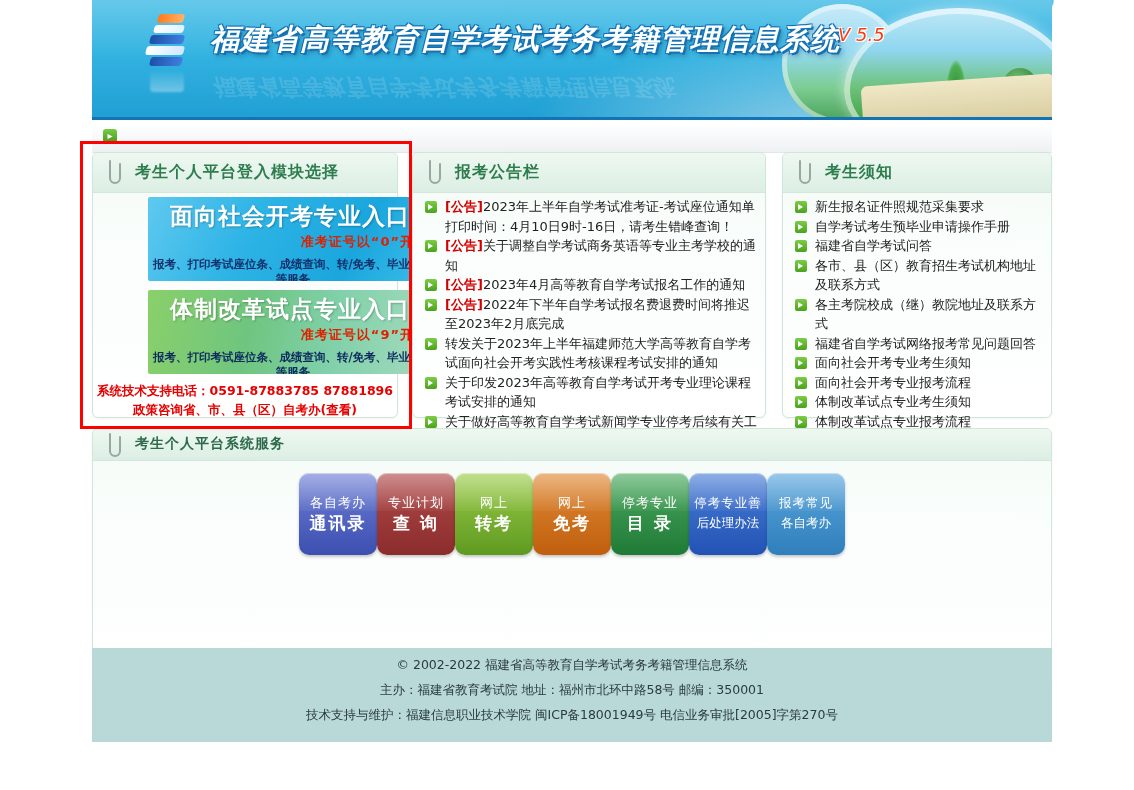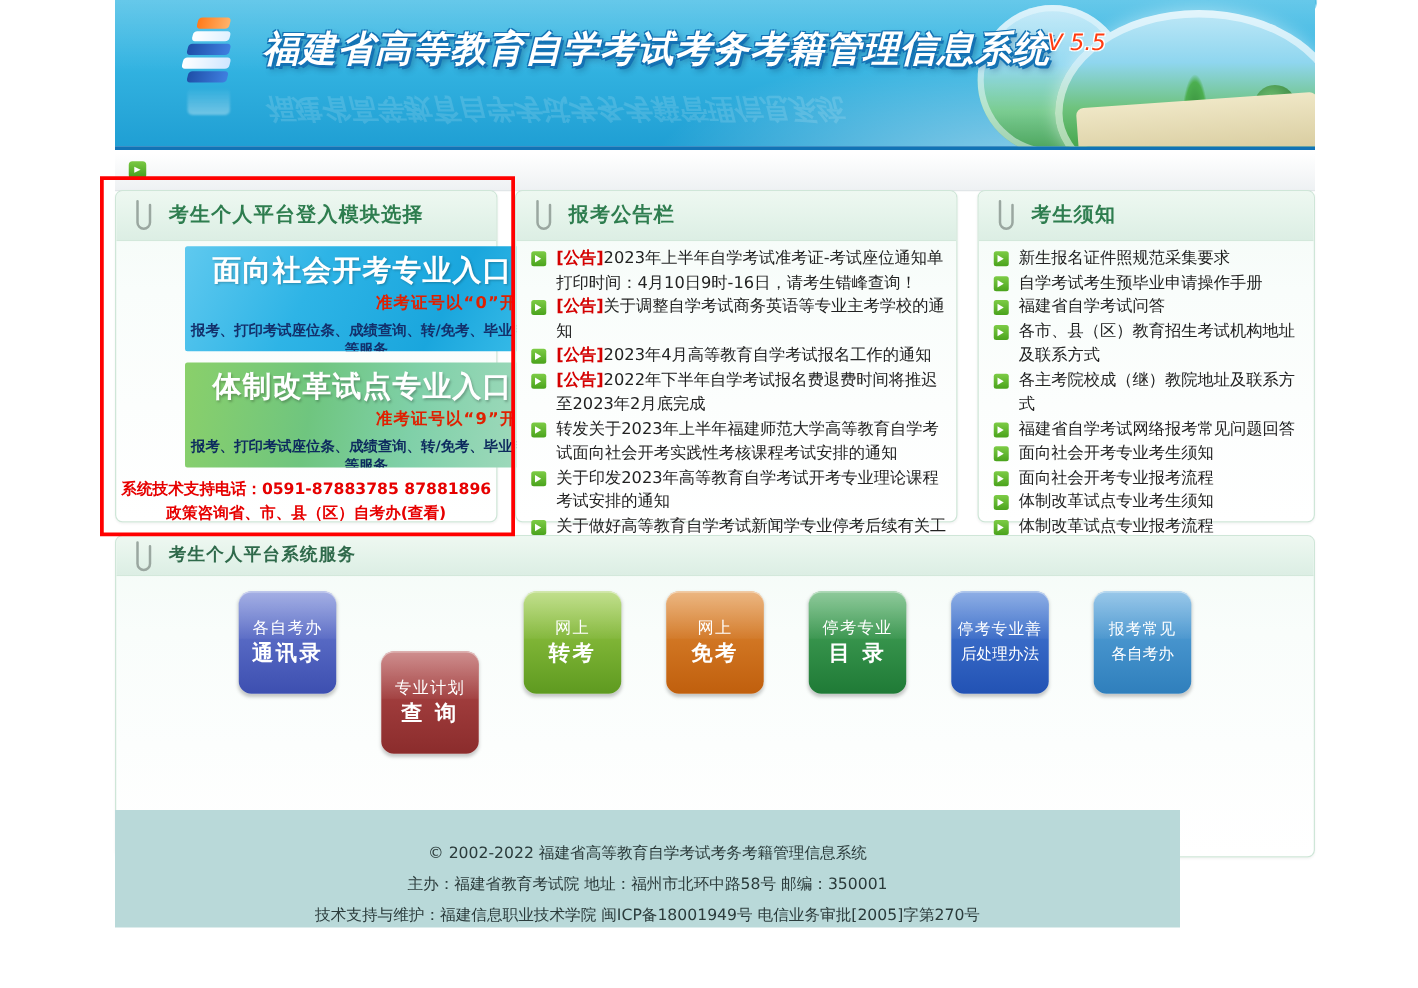--- a/index.html
+++ b/index.html
@@ -198,43 +198,43 @@
   #panel-guide { left: 782px; top: 152px; width: 270px; height: 266px; }
   #panel-guide .li { font-size: 13px; line-height: 19.5px; }
 
   
   #panel-services { left: 92px; top: 428px; width: 960px; height: 258px; }
   #panel-services .panel-head { height: 32px; }
   #panel-services .clip-icon { top: 2px; }
   #panel-services .panel-title { top: 6px; font-size: 14px; color:#2f6a4b; }
   .svc-row {
     position:absolute; left: 0; right: 0; top: 44px;
-    display:flex; justify-content: center; gap: 36px;
+    display:flex; justify-content: center; 
   }
   .svc {
     width: 78px; height: 82px; border-radius: 10px;
     display:flex; flex-direction: column; align-items:center; justify-content:center;
     cursor:pointer; color:#fff; text-align:center;
     box-shadow: 0 2px 3px rgba(0,0,0,.22), inset 0 1px 0 rgba(255,255,255,.45);
     position:relative; overflow:hidden;
   }
   .svc:before{
     content:""; position:absolute; left:0; top:0; width:100%; height:46%;
     background: linear-gradient(to bottom, rgba(255,255,255,.38), rgba(255,255,255,.04));
   }
   .svc .l1 { font-size: 13px; line-height: 18px; position:relative; z-index:2; letter-spacing:1px;}
   .svc .l2 { font-size: 17px; font-weight:700; line-height: 22px; position:relative; z-index:2; letter-spacing:2px;}
   .svc.sm .l1 { font-size: 12.5px; }
   .svc.sm .l2 { font-size: 12.5px; font-weight:400; letter-spacing:0; }
 
   
   .footer {
-    position:absolute; left: 92px; top: 648px; width: 852px; height: 94px;
+    position:absolute; left: 92px; top: 648px; width: 960px; height: 94px;
     background: #b9d9d9;
-    text-align:center; padding-top: 21px;
+    text-align:center; padding-top: 4px;
   }
   .footer div { font-size: 12.5px; color: #2b3b3b; line-height: 25px; }
   .footer .f1 { font-size: 12.5px; }
 </style>
 </head>
 <body>
 
 <div class="page">
 
   <div class="stray-widget">
@@ -338,21 +338,21 @@
       <svg class="clip-icon" viewBox="0 0 20 30">
         <path d="M5 3 V20 a5 5 0 0 0 10 0 V6" fill="none" stroke="#9aa7a0" stroke-width="2" stroke-linecap="round"></path>
       </svg>
       <div class="panel-title">考生个人平台系统服务</div>
     </div>
     <div class="svc-row">
       <div class="svc" style="background:linear-gradient(to bottom,#6d7fd4,#3d4fb0);">
         <div class="l1">各自考办</div>
         <div class="l2">通讯录</div>
       </div>
-      <div class="svc" style="background:linear-gradient(to bottom,#b14a4a,#8b2c2c);margin-top:48px;">
+      <div class="svc" style="background:linear-gradient(to bottom,#b14a4a,#8b2c2c);">
         <div class="l1">专业计划</div>
         <div class="l2">查 询</div>
       </div>
       <div class="svc" style="background:linear-gradient(to bottom,#9ccc49,#5e9a20);">
         <div class="l1">网上</div>
         <div class="l2">转考</div>
       </div>
       <div class="svc" style="background:linear-gradient(to bottom,#e08a36,#c05f0d);">
         <div class="l1">网上</div>
         <div class="l2">免考</div>

